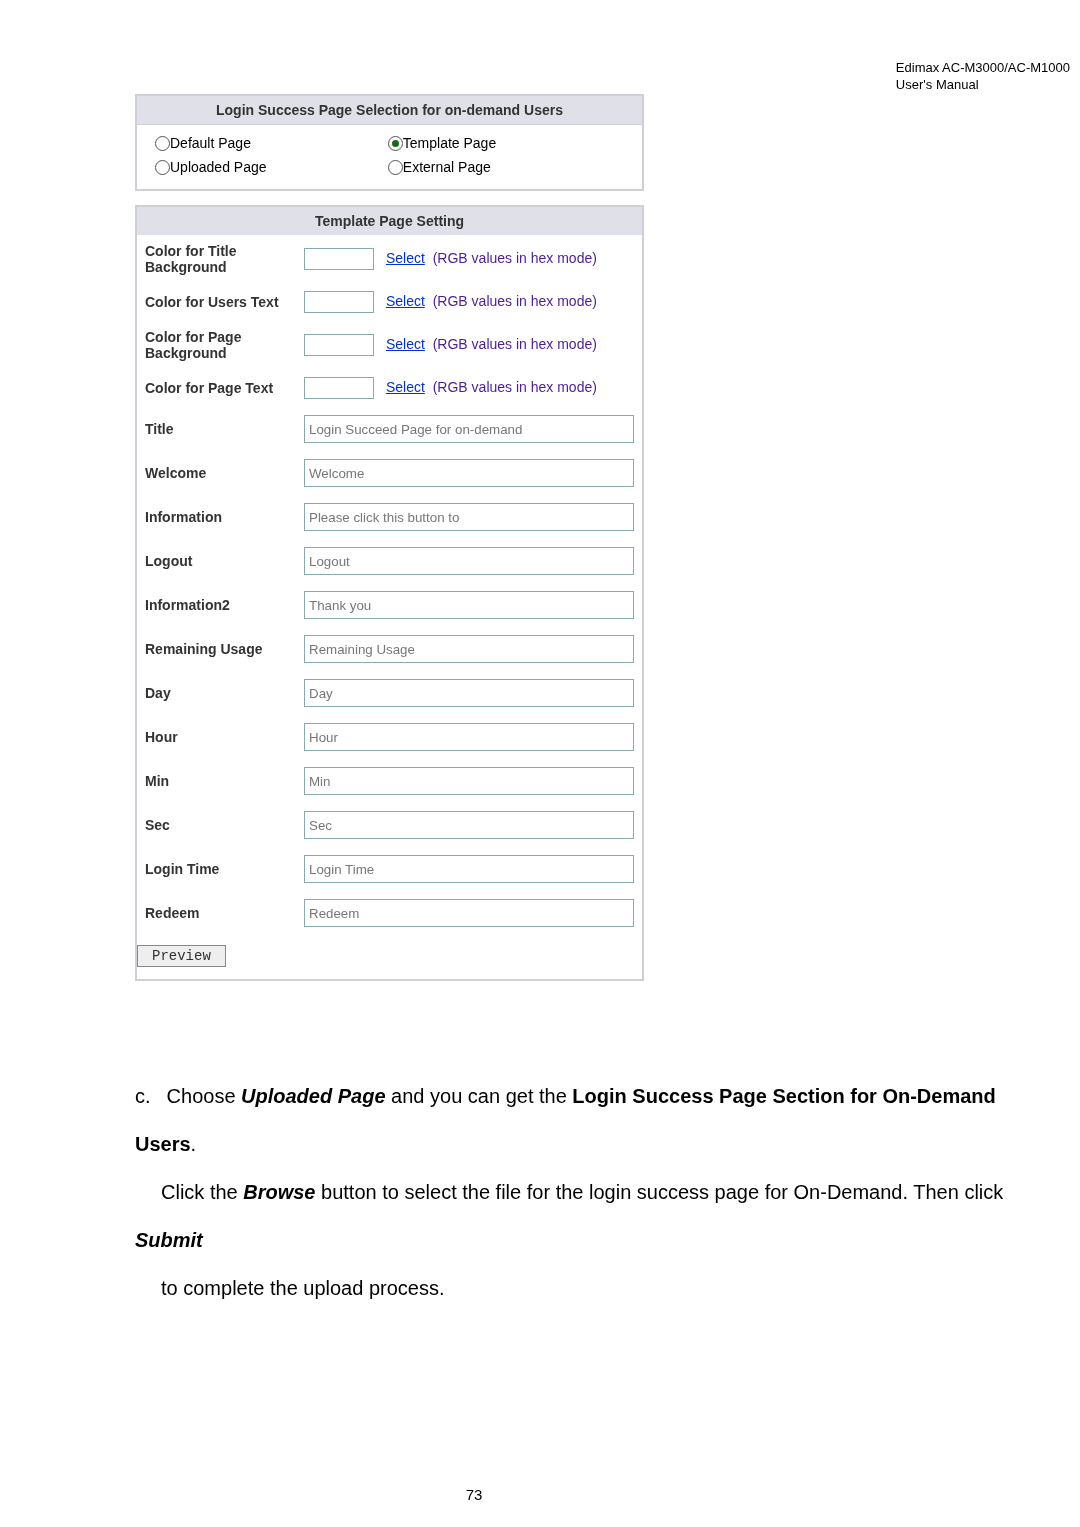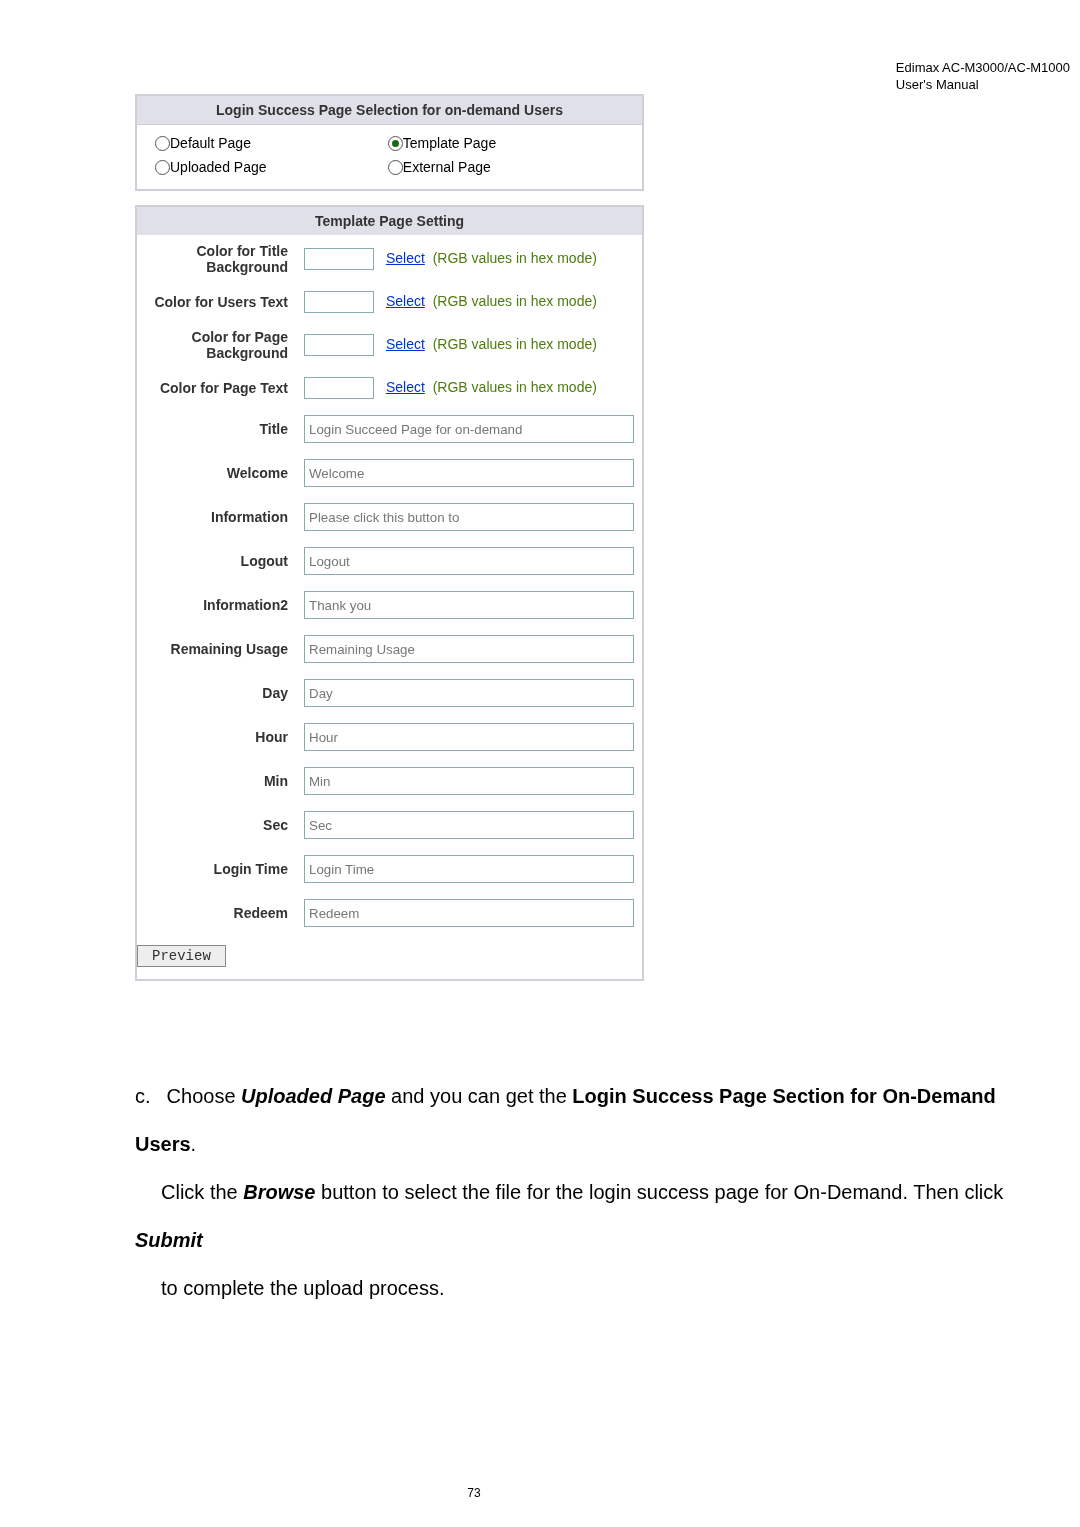--- a/index.html
+++ b/index.html
@@ -98,21 +98,20 @@
     color: #333;
   }
   .tpl-row td {
     padding: 8px 8px;
     vertical-align: middle;
   }
   .lbl {
     font-weight: bold;
     color: #333;
     width: 215px;
-    text-align: right;
   }
   .small-input {
     width: 70px;
     height: 22px;
     border: 1px solid #8aa;
     background: #fff;
     vertical-align: middle;
     box-sizing: border-box;
   }
   .wide-input {
@@ -123,21 +122,21 @@
     padding: 0 4px;
     color: #777;
     box-sizing: border-box;
   }
   .select-link {
     color: #0033cc;
     text-decoration: underline;
     margin: 12px 4px 0 8px;
   }
   .hint {
-    color: #4d7c0f;
+    color: #4c1d95;
   }
   .preview-row td {
     text-align: left;
     padding: 10px 0 12px 0;
     font-family: Liberation Mono, monospace;
   }
   .preview-btn {
     display: inline-block;
     border: 1px solid #888;
     background: #eee;
@@ -162,21 +161,21 @@
   .indent {
     margin-left: 26px;
     display: inline;
   }
   .page-num {
     position: absolute;
     left: 0;
     width: 948px;
     text-align: center;
     top: 1486px;
-    font-size: 12px;
+    font-size: 15px;
   }
 </style>
 </head>
 <body>
 
 <div class="page">
 
   <div class="header-right">
     <div>Edimax  AC-M3000/AC-M1000</div>
     <div>User's  Manual</div>

